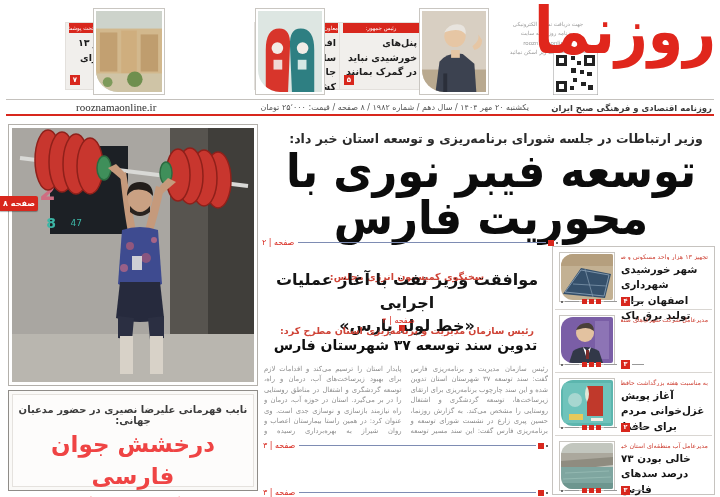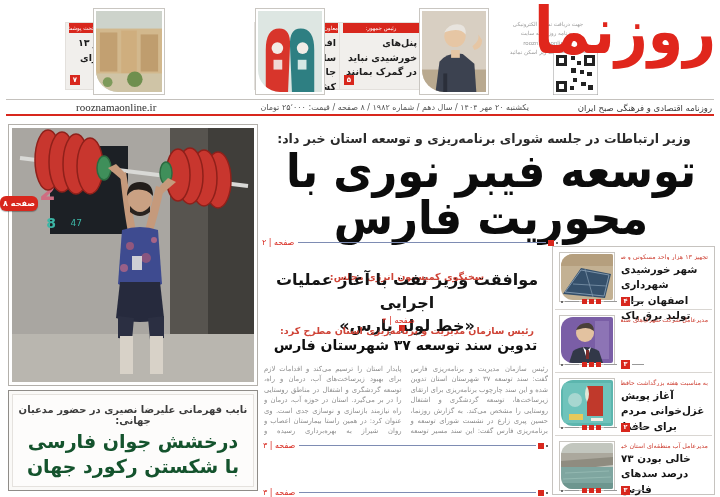--- a/index.html
+++ b/index.html
@@ -17,21 +17,21 @@
   .tnum { position:absolute; bottom:4px; left:4px; width:10px; height:10px; background:#d8271d;
     color:#fff; font-size:7px; line-height:10px; text-align:center; font-weight:bold; }
   .timg { border:1px solid #c9c6c1; background:#fff; padding:2px; }
   .timg svg { display:block; width:100%; height:100%; border-radius:0 0 0 22px; }
 
   
   .qrnote { font-size:5.5px; color:#9a9a9a; text-align:center; line-height:1.7; white-space:pre-line; }
   .logo { font-size:57px; font-weight:bold; color:#e0261c; text-align:left; line-height:0.9;
     transform:scaleY(1.12); letter-spacing:-2px; }
   .dateline { border-top:1px solid #c4c1bd; }
-  .dl-tag { font-size:8.5px; font-weight:normal; color:#3a3a3a; }
+  .dl-tag { font-size:8.5px; font-weight:bold; color:#3a3a3a; }
   .dl-date { font-size:8px; color:#555; }
   .dl-web { font-family:"Liberation Serif", serif; font-size:11px; color:#2e2e2e; direction:ltr; }
   .redrule { background:#d8271d; }
 
   
   .lead-kicker { font-size:12.5px; font-weight:bold; color:#2b2b2b; text-align:center; }
   .lead-head { font-size:43px; font-weight:bold; color:#0c0c0c; text-align:center;
     line-height:1.0; transform:scaleY(1.08); letter-spacing:-1px; }
 
   
@@ -50,21 +50,21 @@
     line-height:10.4px; }
 
   
   .photo-frame { border:1px solid #b3b0ab; background:#fff; padding:3px; }
   .photo-frame svg { display:block; width:100%; height:100%; }
   .page-tab { background:#d8271d; color:#fff; font-size:8px; font-weight:bold;
     line-height:15px; text-align:center; border-radius:0 2px 2px 0; box-shadow:0 1px 1px rgba(0,0,0,.3); }
   .sports-box { border:1px solid #8f8c88; background:#faf9f7; padding:3px; }
   .sports-inner { border:1px solid #e5e2de; background:#fdfcfb; height:100%; text-align:center; }
   .s-kicker { font-size:10px; font-weight:bold; color:#3c3c3c; margin-top:9px; }
-  .s-head { font-size:19px; font-weight:bold; color:#14532d; line-height:1.4; margin-top:2px; }
+  .s-head { font-size:23px; font-weight:bold; color:#ef4444; line-height:1.4; margin-top:2px; }
 
   
   .rail { border:1px solid #c6c3bf; background:#fff; }
   .rail-item { position:absolute; right:0; left:0; height:62px; }
   .rail-sep { position:absolute; right:2px; left:2px; height:1px; background:#d9d6d2; }
   .r-img { position:absolute; left:6px; top:5px; width:56px; height:50px; border:1px solid #c9c6c1;
     padding:1px; background:#fff; }
   .r-img svg { display:block; width:100%; height:100%; border-radius:12px 2px 2px 12px; }
   .r-text { position:absolute; right:6px; left:68px; top:6px; text-align:left; }
   .r-kicker { font-size:6.3px; color:#cf4437; margin-bottom:2px; white-space:nowrap; overflow:hidden; }
@@ -163,21 +163,21 @@
   </div>
   <div class="abs logo" style="left:596px; top:8px; width:120px; height:88px;">روزنما</div>
 
   <div class="abs dateline" style="left:6px; top:99px; width:708px; height:15px;">
     <span class="abs dl-tag" style="right:2px; top:3px;">روزنامه اقتصادی و فرهنگی صبح ایران</span>
     <span class="abs dl-date" style="right:185px; top:3px;">یکشنبه ۲۰ مهر ۱۴۰۴ / سال دهم / شماره ۱۹۸۲ / ۸ صفحه / قیمت: ۲۵٬۰۰۰ تومان</span>
     <span class="abs dl-web" style="left:70px; top:1px;">rooznamaonline.ir</span>
   </div>
   <div class="abs redrule" style="left:6px; top:114px; width:708px; height:2px;"></div>
 
-  <div class="abs lead-kicker" style="left:260px; top:131px; width:448px;">وزیر ارتباطات در جلسه شورای برنامه‌ریزی و توسعه استان خبر داد:</div>
+  <div class="abs lead-kicker" style="left:272px; top:131px; width:448px;">وزیر ارتباطات در جلسه شورای برنامه‌ریزی و توسعه استان خبر داد:</div>
   <div class="abs lead-head" style="left:264px; top:152px; width:454px;">توسعه فیبر نوری با محوریت فارس</div>
   <div class="abs rule" style="left:262px; top:238px; width:296px;">
     <span class="rule-label">صفحه | ۲</span>
     <div class="rule-line"></div>
       <span class="rule-sq"></span>
       <span class="rule-dot"></span>
   </div>
 
   <div class="abs photo-frame" style="left:8px; top:124px; width:250px; height:262px;">
     <svg viewBox="0 0 242 254" preserveAspectRatio="none">
@@ -218,21 +218,21 @@
       <circle cx="142" cy="112" r="3" fill="#c06a84" opacity="0.8"></circle>
       <circle cx="112" cy="140" r="4" fill="#c06a84" opacity="0.7"></circle>
       <path d="M108 154 L148 154 L152 190 Q128 198 104 190 Z" fill="#262a3d"></path>
       <path d="M106 188 L122 190 L120 212 L106 210 Z" fill="#2b2f42"></path>
       <path d="M136 190 L152 188 L152 210 L138 212 Z" fill="#2b2f42"></path>
       <rect x="108" y="208" width="13" height="38" fill="#d8d2c8"></rect>
       <rect x="138" y="208" width="13" height="38" fill="#d8d2c8"></rect>
       <rect x="120" y="128" width="10" height="14" fill="#e8e6e2" opacity="0.85"></rect>
     </svg>
   </div>
-  <div class="abs page-tab" style="left:0; top:196px; width:38px; height:15px;border-radius:6px;">صفحه ۸</div>
+  <div class="abs page-tab" style="left:0; top:196px; width:38px; height:15px;">صفحه ۸</div>
 
   <div class="abs sports-box" style="left:8px; top:390px; width:250px; height:101px;">
     <div class="sports-inner">
       <div class="s-kicker">نایب قهرمانی علیرضا نصیری در حضور مدعیان جهانی:</div>
       <div class="s-head">درخشش جوان فارسی</div>
       <div class="s-head" style="margin-top:-2px;">با شکستن رکورد جهان</div>
     </div>
   </div>
 
   <div class="abs m-kicker" style="left:266px; top:271px; width:282px;">سخنگوی کمیسیون انرژی مجلس:</div>

